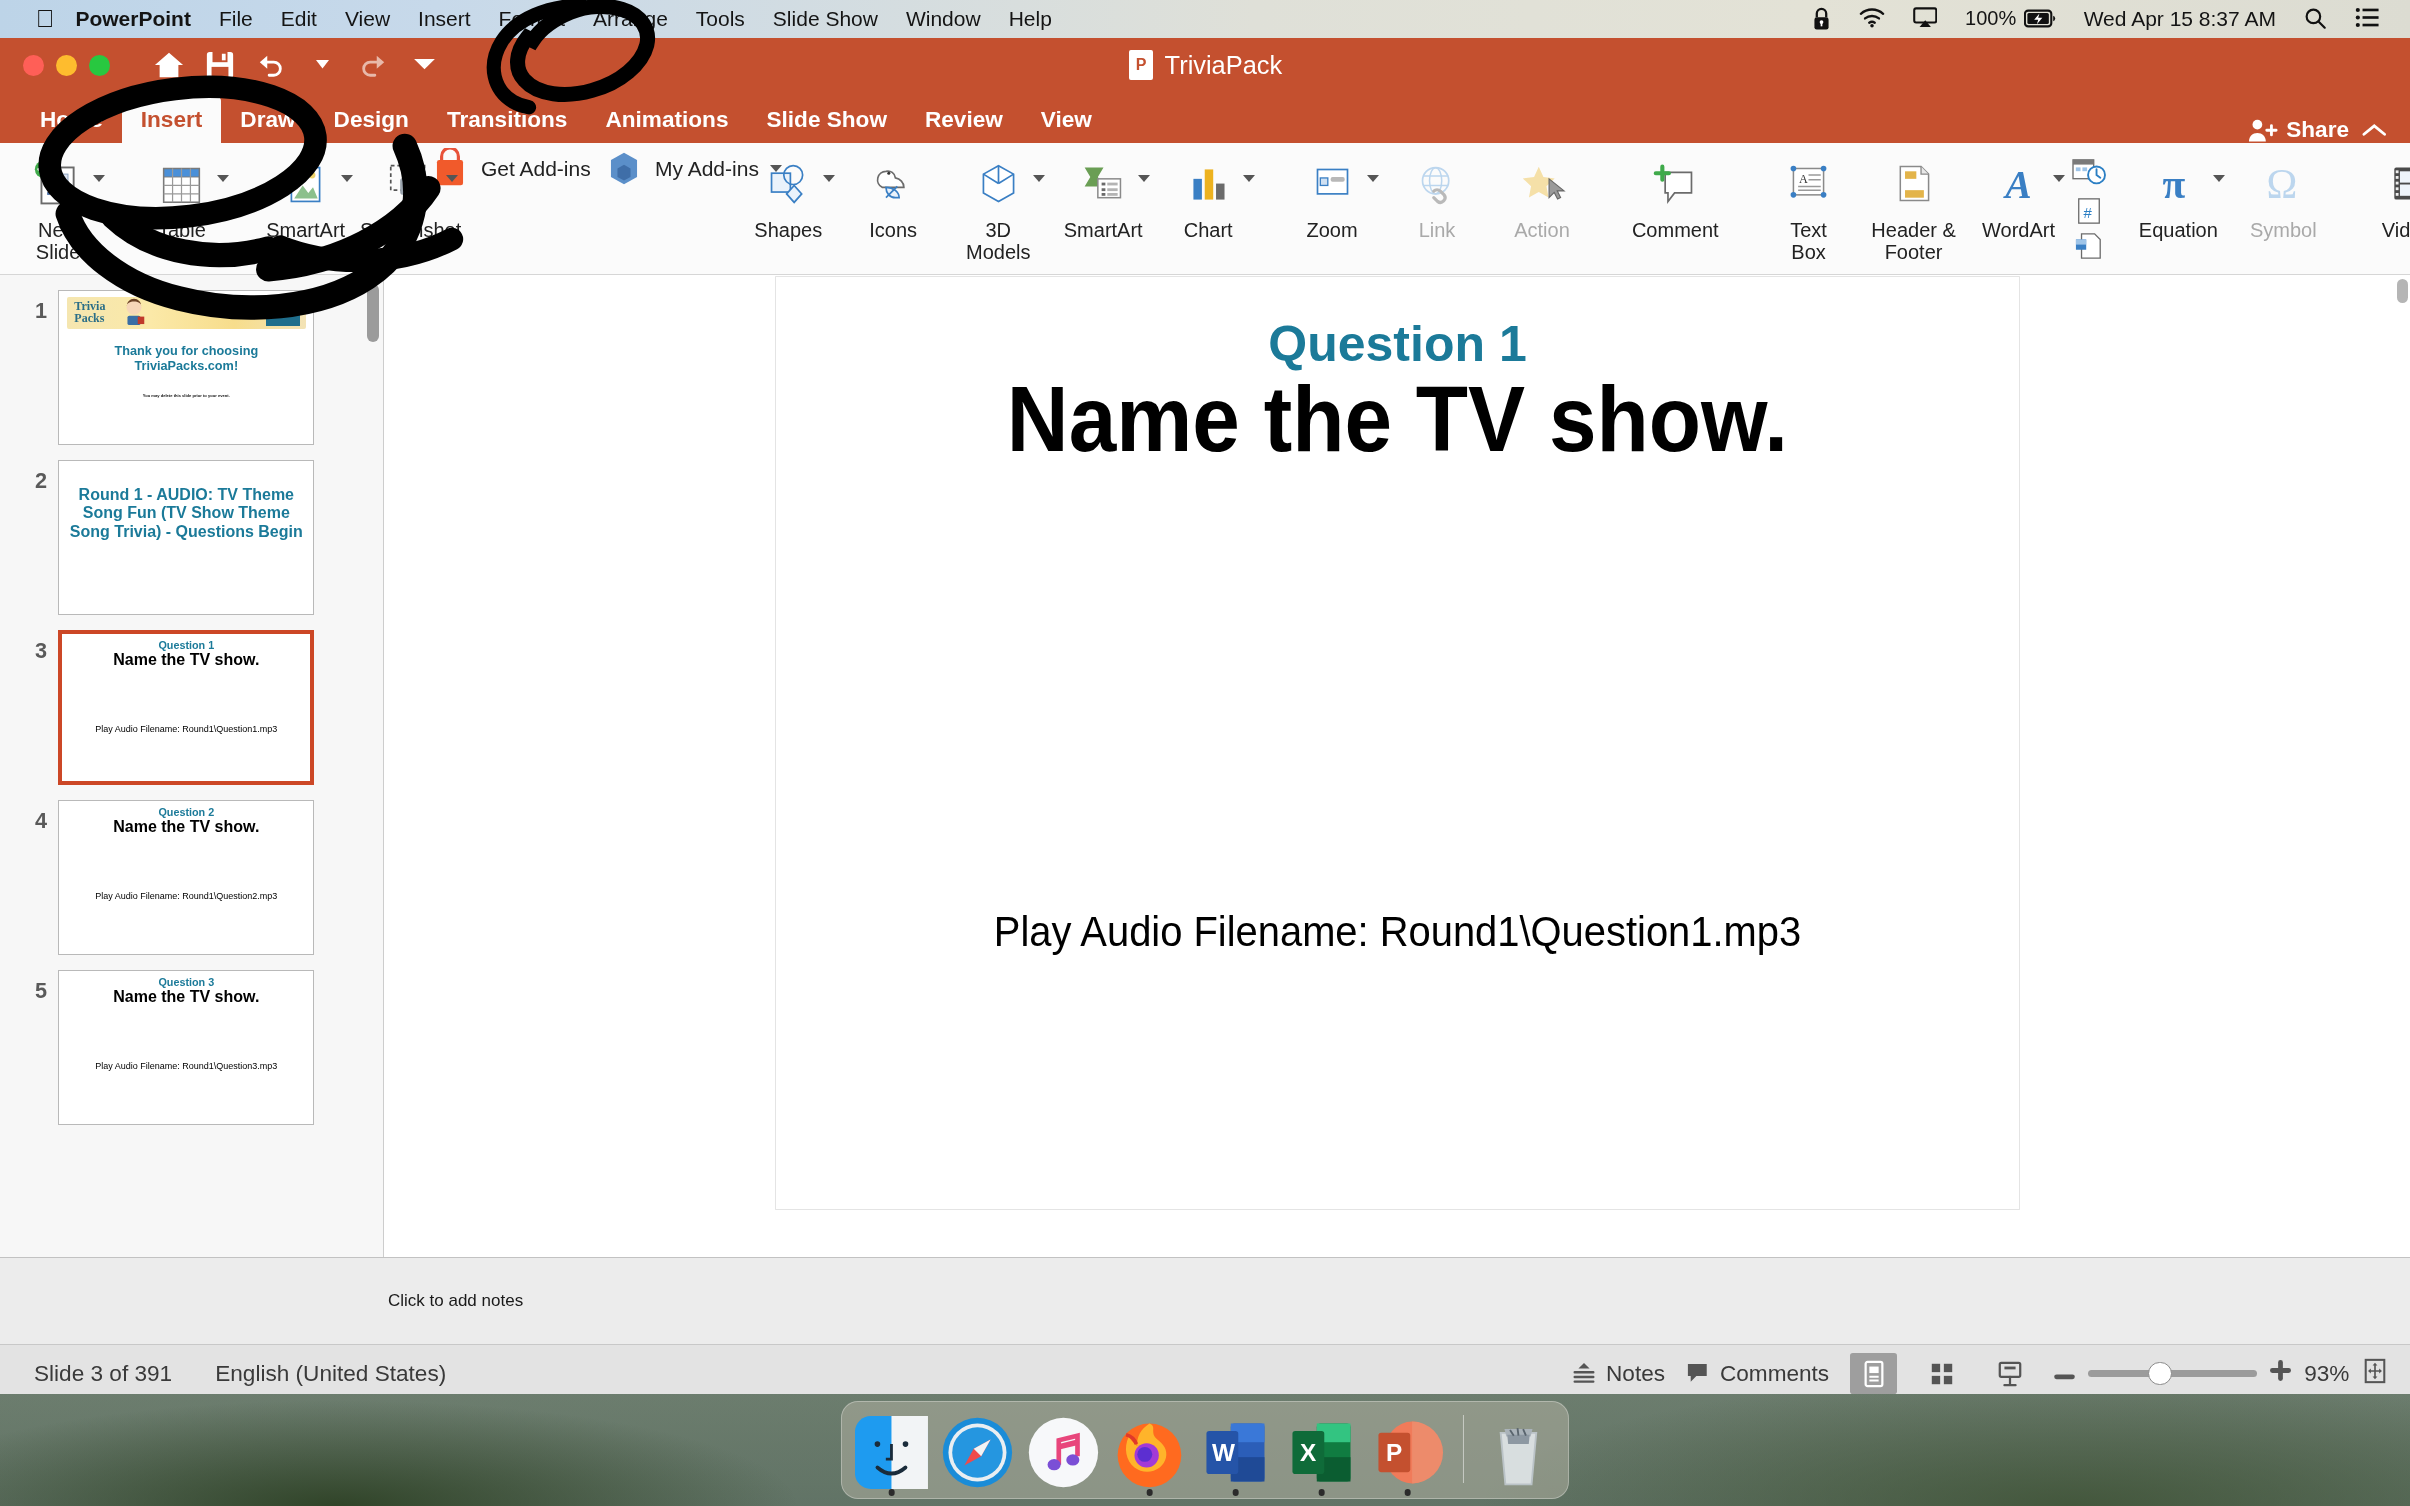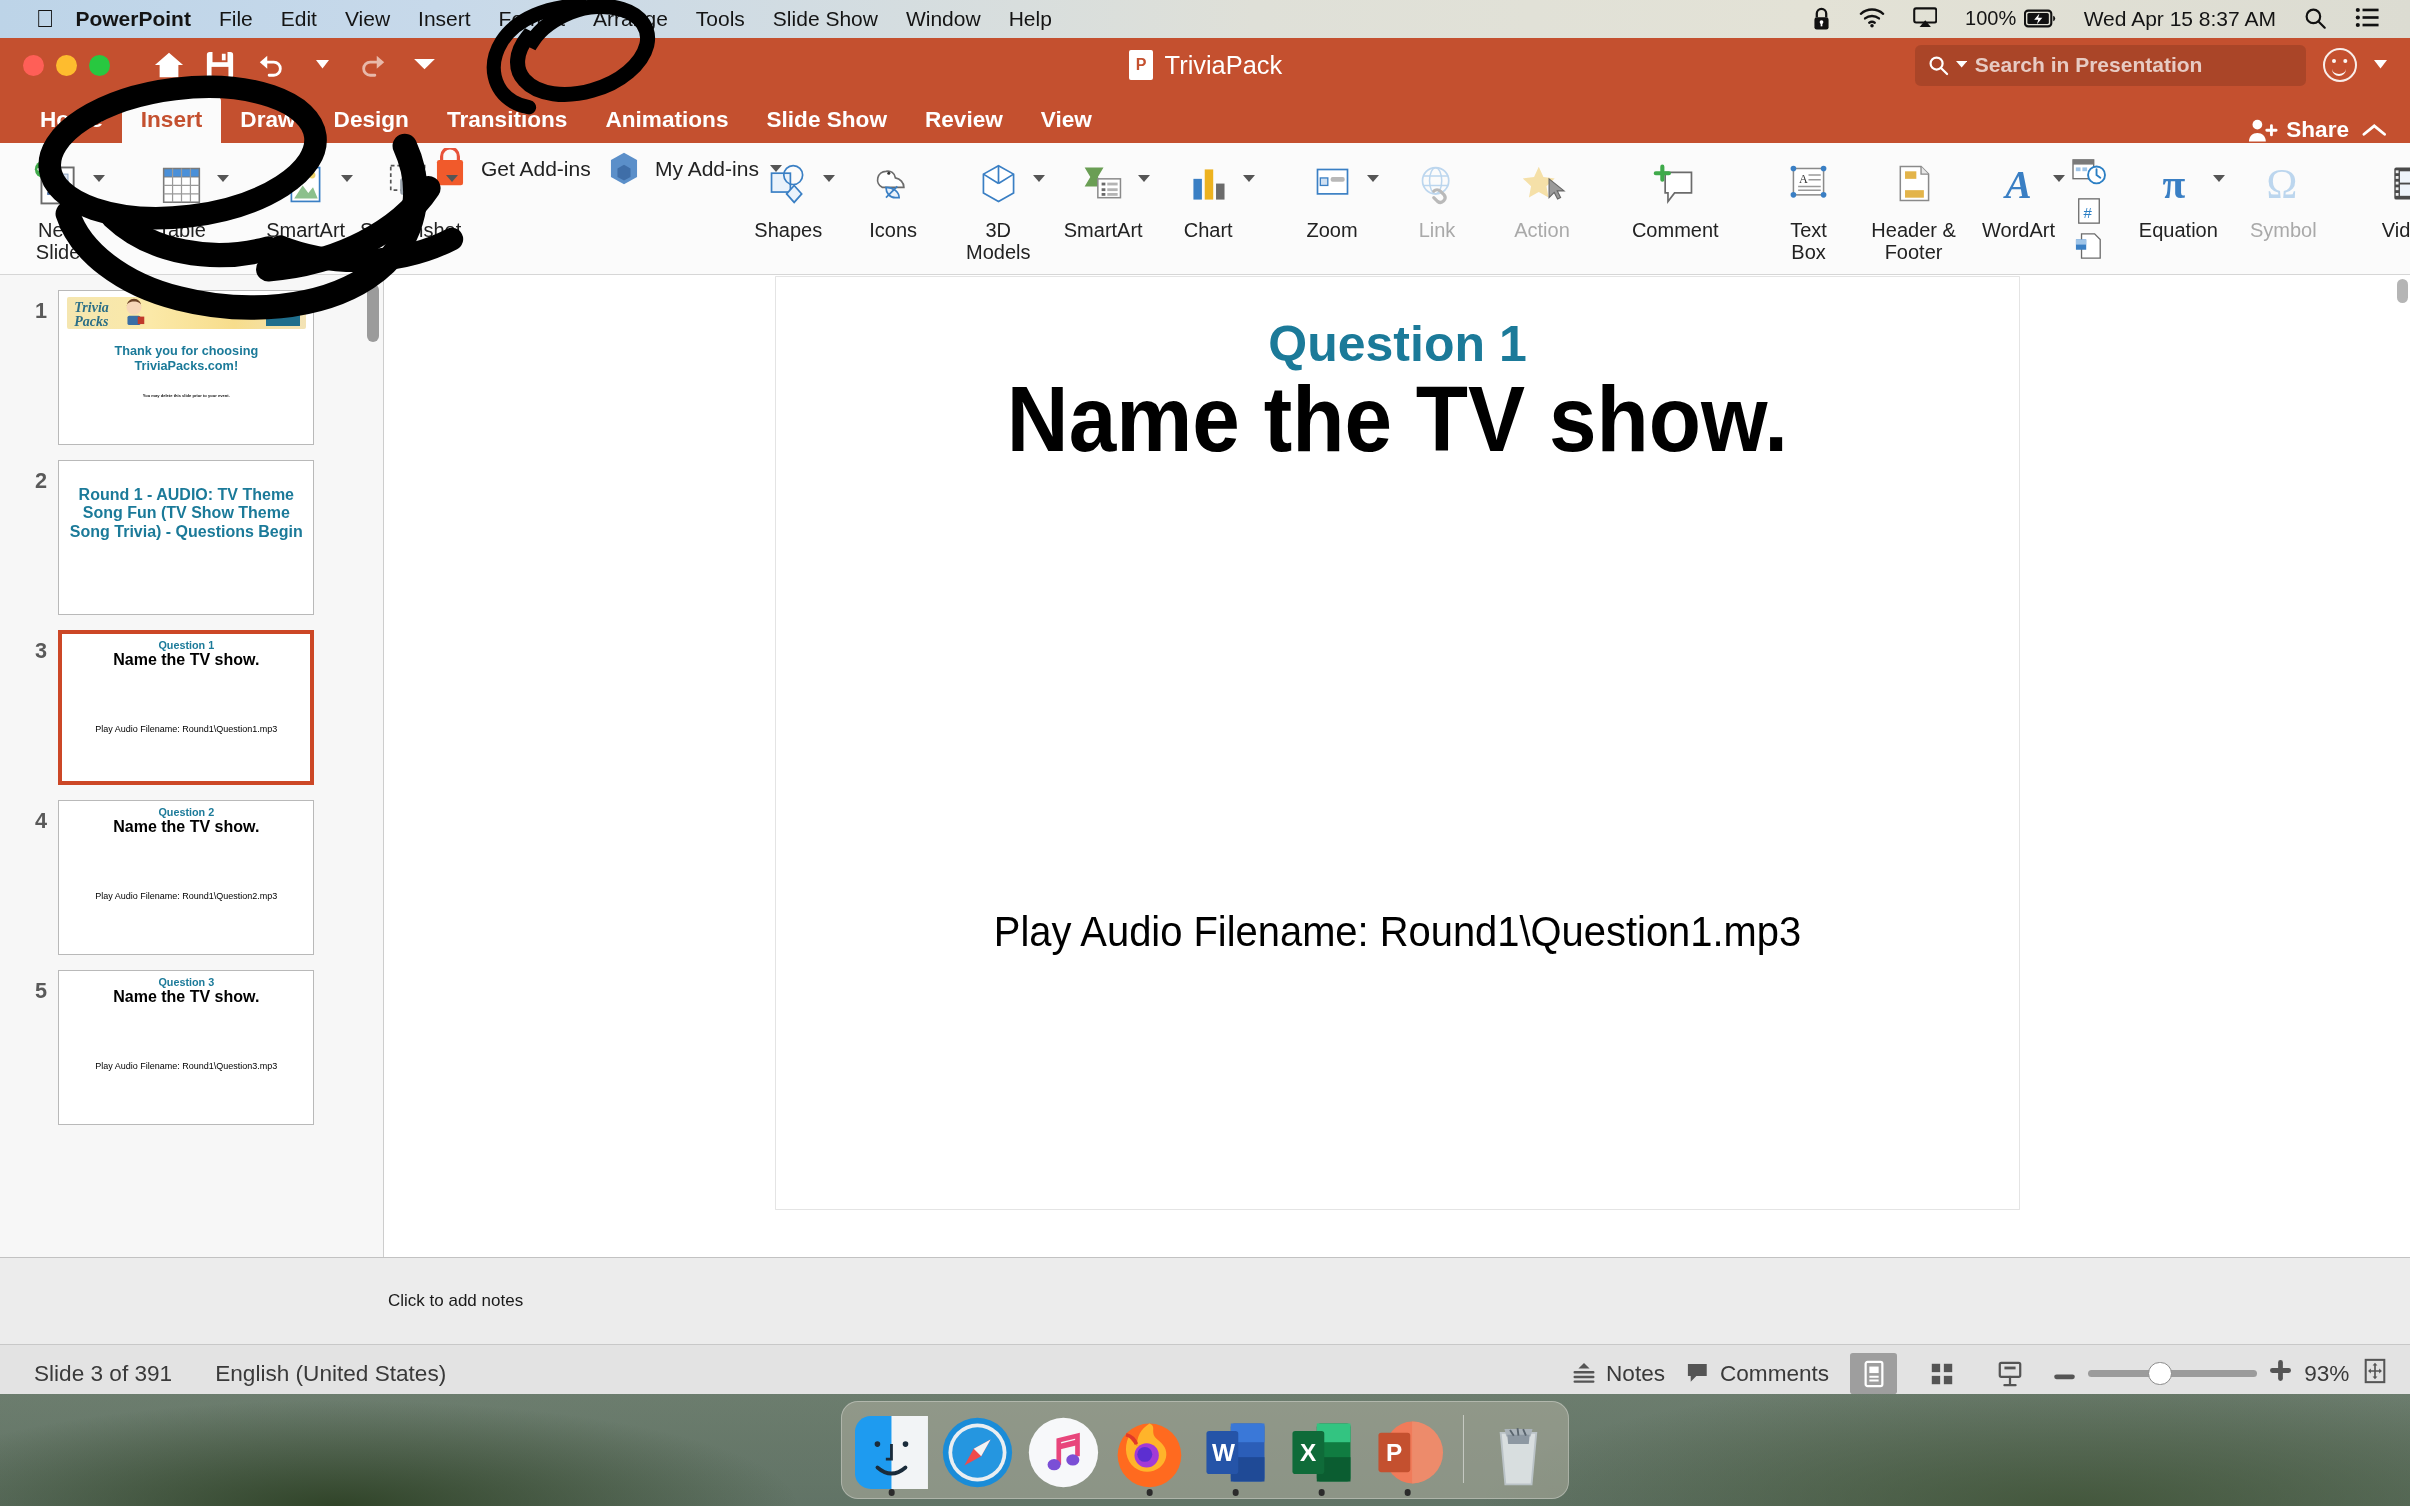--- a/index.html
+++ b/index.html
@@ -128,21 +128,21 @@
   }
   .thumb.sel { border: 4.7px solid #cc4726; }
   .t-qnum { color: #1b7a99; font-weight: bold; font-size: 10.8px; text-align:center; margin-top: 4.7px; }
   .t-title { color: #000; font-weight: bold; font-size: 16px; text-align:center; line-height:1; margin-top: 0.9px; }
   .t-audio { color:#000; font-size: 9px; text-align:center; position:absolute; left:0; right:0; top: 90px; }
   .t-banner {
     height: 32px; margin: 5.6px 7.5px 0; border-radius: 1.9px;
     background: linear-gradient(to right,#f5e6b0,#fbe9a8 35%,#f7dd8c 70%,#f3e3b6);
     position: relative; overflow:hidden;
   }
-  .t-banner .tp-logo { position:absolute; left:7.5px; top:4.7px; font-size:14px; font-weight:bold; color:#2b6e87; line-height:.95; font-family:"Liberation Serif", serif;font-style:italic; }
+  .t-banner .tp-logo { position:absolute; left:7.5px; top:4.7px; font-size:12px; font-weight:bold; color:#2b6e87; line-height:.95; font-family:"Liberation Serif", serif; }
   .t-banner .head { position:absolute; left:52px; top:0.9px; width:30px; height:28px; }
   .t-banner .ten {
     position:absolute; right:5.6px; top:0.9px; width:34px; height:29px; background:#1f6e8c;
     color:#fff; font-size:14px; font-weight:bold; display:flex; align-items:center; justify-content:center;
   }
   .t-thanks { color:#1b7a99; font-weight:bold; font-size:12.7px; text-align:center; margin-top:15px; line-height:1.18; }
   .t-small { font-size:4.1px; text-align:center; margin-top:19px; color:#111; font-weight:bold; }
   .t-round { color:#1b7a99; font-weight:bold; font-size:16px; text-align:center; line-height:1.18; padding: 24.5px 5.6px 0; }
   #thumbs-scroll { position:absolute; right:3.8px; top:9.4px; width:12.2px; height:58px; background:#9b9b9b; border-radius:6.6px; }
 
@@ -320,36 +320,20 @@
             <path d="M0 0h22L11 11z" fill="#fff"></path>
           </svg>
       </span>
     </div>
 
     <div id="doctitle">
       <span class="pp-ico">P</span>
       <span>TriviaPack</span>
     </div>
 
-    <div class="tb-right">
-      <div id="search-box">
-        <svg width="21" height="21" viewBox="0 0 22 22">
-            <circle cx="9" cy="9" r="6.3" fill="none" stroke="#fff" stroke-width="2.3"></circle>
-            <path d="M13.6 13.6L20 20" stroke="#fff" stroke-width="2.3" stroke-linecap="round"></path>
-          </svg>
-        <svg width="11.3" height="7.5" viewBox="0 0 12 8">
-            <path d="M0 0h12L6 7z" fill="#fff"></path>
-          </svg>
-        <span class="ph" title="Search in Presentation">Search in Presentation</span>
-      </div>
-      <span class="smiley"></span>
-      <svg width="13" height="9.4" viewBox="0 0 14 10">
-          <path d="M0 0h14L7 9z" fill="#fff"></path>
-        </svg>
-    </div>
   </div>
 
   <div id="ribbon-tabs">
     <div class="rtab">Home</div>
     <div class="rtab active">Insert</div>
     <div class="rtab">Draw</div>
     <div class="rtab">Design</div>
     <div class="rtab">Transitions</div>
     <div class="rtab">Animations</div>
     <div class="rtab">Slide Show</div>

